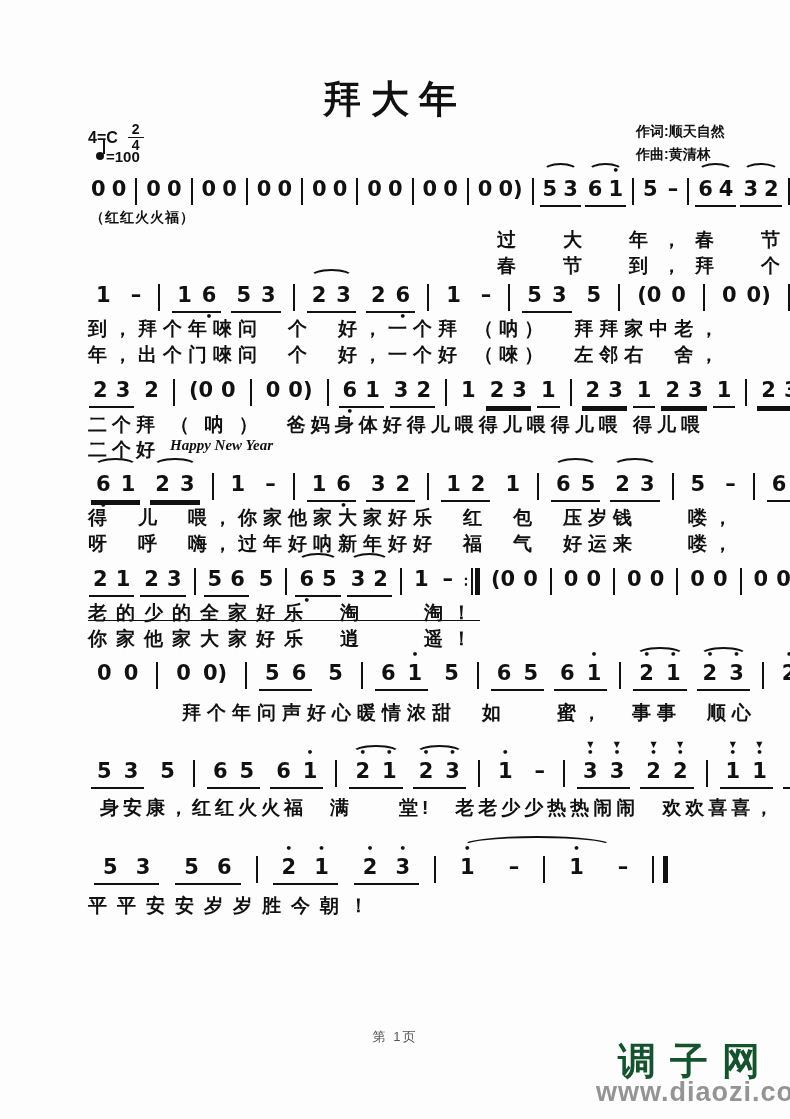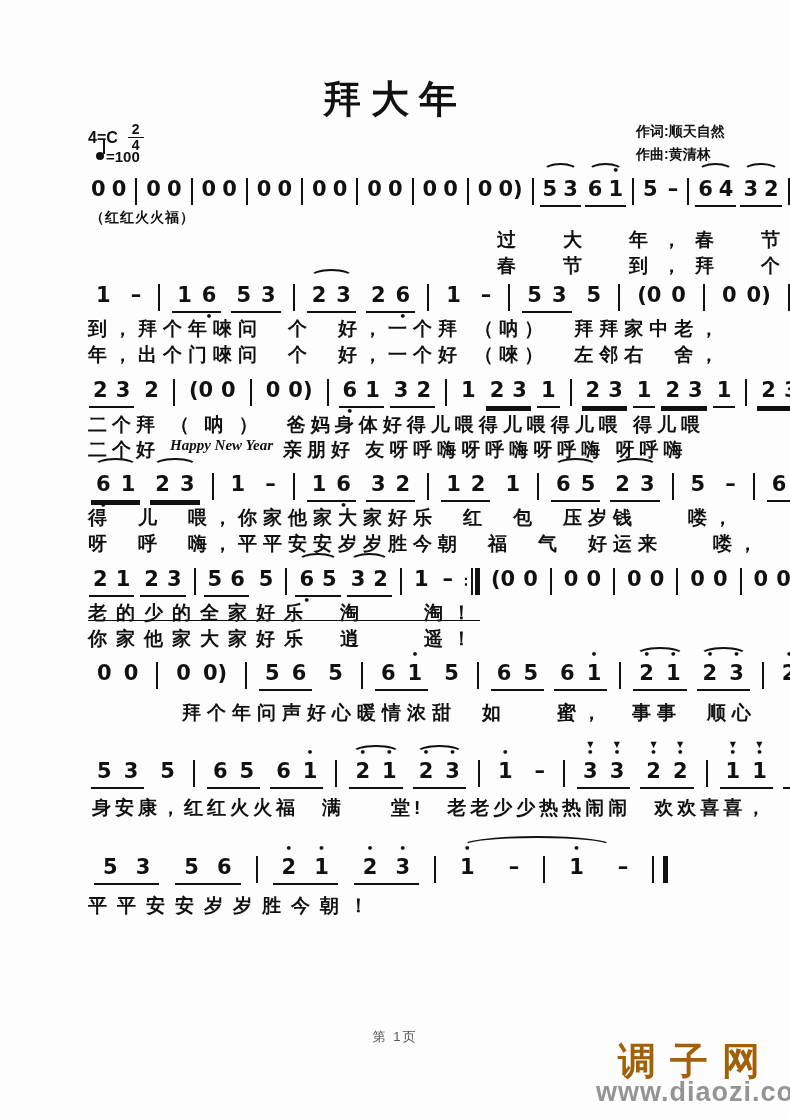--- a/index.html
+++ b/index.html
@@ -55,25 +55,25 @@
   #l1a{top:227px;left:497px;letter-spacing:14px;}
   #l1b{top:253px;left:497px;letter-spacing:14px;}
   #l2a{top:316px;left:88px;text-align:center;} #l2b{top:342px;left:88px;}
   #l3a{top:412px;left:88px;letter-spacing:5px;}
   #l3b{top:437px;left:88px;letter-spacing:5px;display:flex;align-items:flex-start;}
   #l3b .en{font-family:"Liberation Serif",serif;font-style:italic;font-weight:bold;
            font-size:15px;letter-spacing:0;margin:0 10px;}
   #l4a{top:505px;left:88px;} #l4b{top:531px;left:88px;}
   #l5a{top:600px;left:88px;letter-spacing:9px;text-decoration:underline;} #l5b{top:626px;left:88px;letter-spacing:9px;}
   #l6a{top:700px;left:182px;}
-  #l7a{top:795px;left:92px;letter-spacing:4px;text-align:right;}
+  #l7a{top:795px;left:100px;letter-spacing:4px;text-align:right;}
   #l8a{top:893px;left:88px;letter-spacing:10px;}
   
   #pg{top:1028px;left:0;width:790px;text-align:center;font-size:13px;color:#555;letter-spacing:2px;}
-  #wm1{top:1036px;left:618px;font-size:38px;font-weight:bold;color:#a16207;letter-spacing:14px;}
+  #wm1{top:1036px;left:618px;font-size:38px;font-weight:bold;color:#14532d;letter-spacing:14px;}
   #wm2{top:1077px;left:596px;font-size:27px;font-weight:bold;color:#949494;letter-spacing:1px;}
 </style>
 </head>
 <body>
 
 <div id="title" class="abs">拜大年</div>
 
 <div id="key" class="abs">
   <span>4=C</span>
   <span class="frac">
@@ -274,21 +274,20 @@
     <span class="bar"></span>
     <span class="grp u2">
       <span class="note">2</span>
       <span class="note">3</span>
     </span>
   </div>
 <div id="l3a" class="lyr">二个拜 （ 呐 ）　爸妈身体好得儿喂得儿喂得儿喂 得儿喂</div>
 <div id="l3b" class="lyr">
   <span>二个好</span>
   <span class="en">Happy New Year</span>
-  <span>亲朋好 友呀呼嗨呀呼嗨呀呼嗨 呀呼嗨</span>
 </div>
 
 <div id="n4" class="notes s4">
     <span class="grp u2 arc">
       <span class="note">6<i class="db">•</i></span>
       <span class="note">1</span>
     </span>
     <span class="grp u2 arc">
       <span class="note">2</span>
       <span class="note">3</span>
@@ -332,21 +331,21 @@
     </span>
     <span class="grp">
       <span class="note">–</span>
     </span>
     <span class="bar"></span>
     <span class="grp u1">
       <span class="note">6</span>
     </span>
   </div>
 <div id="l4a" class="lyr">得　儿　喂，你家他家大家好乐　红　包　压岁钱　　喽，</div>
-<div id="l4b" class="lyr">呀　呼　嗨，平平安安岁岁胜今朝　福　气　好运来　　喽，</div>
+<div id="l4b" class="lyr">呀　呼　嗨，过年好呐新年好好　福　气　好运来　　喽，</div>
 
 <div id="n5" class="notes s5">
     <span class="grp u1">
       <span class="note">2</span>
       <span class="note">1</span>
     </span>
     <span class="grp u1">
       <span class="note">2</span>
       <span class="note">3</span>
     </span>

